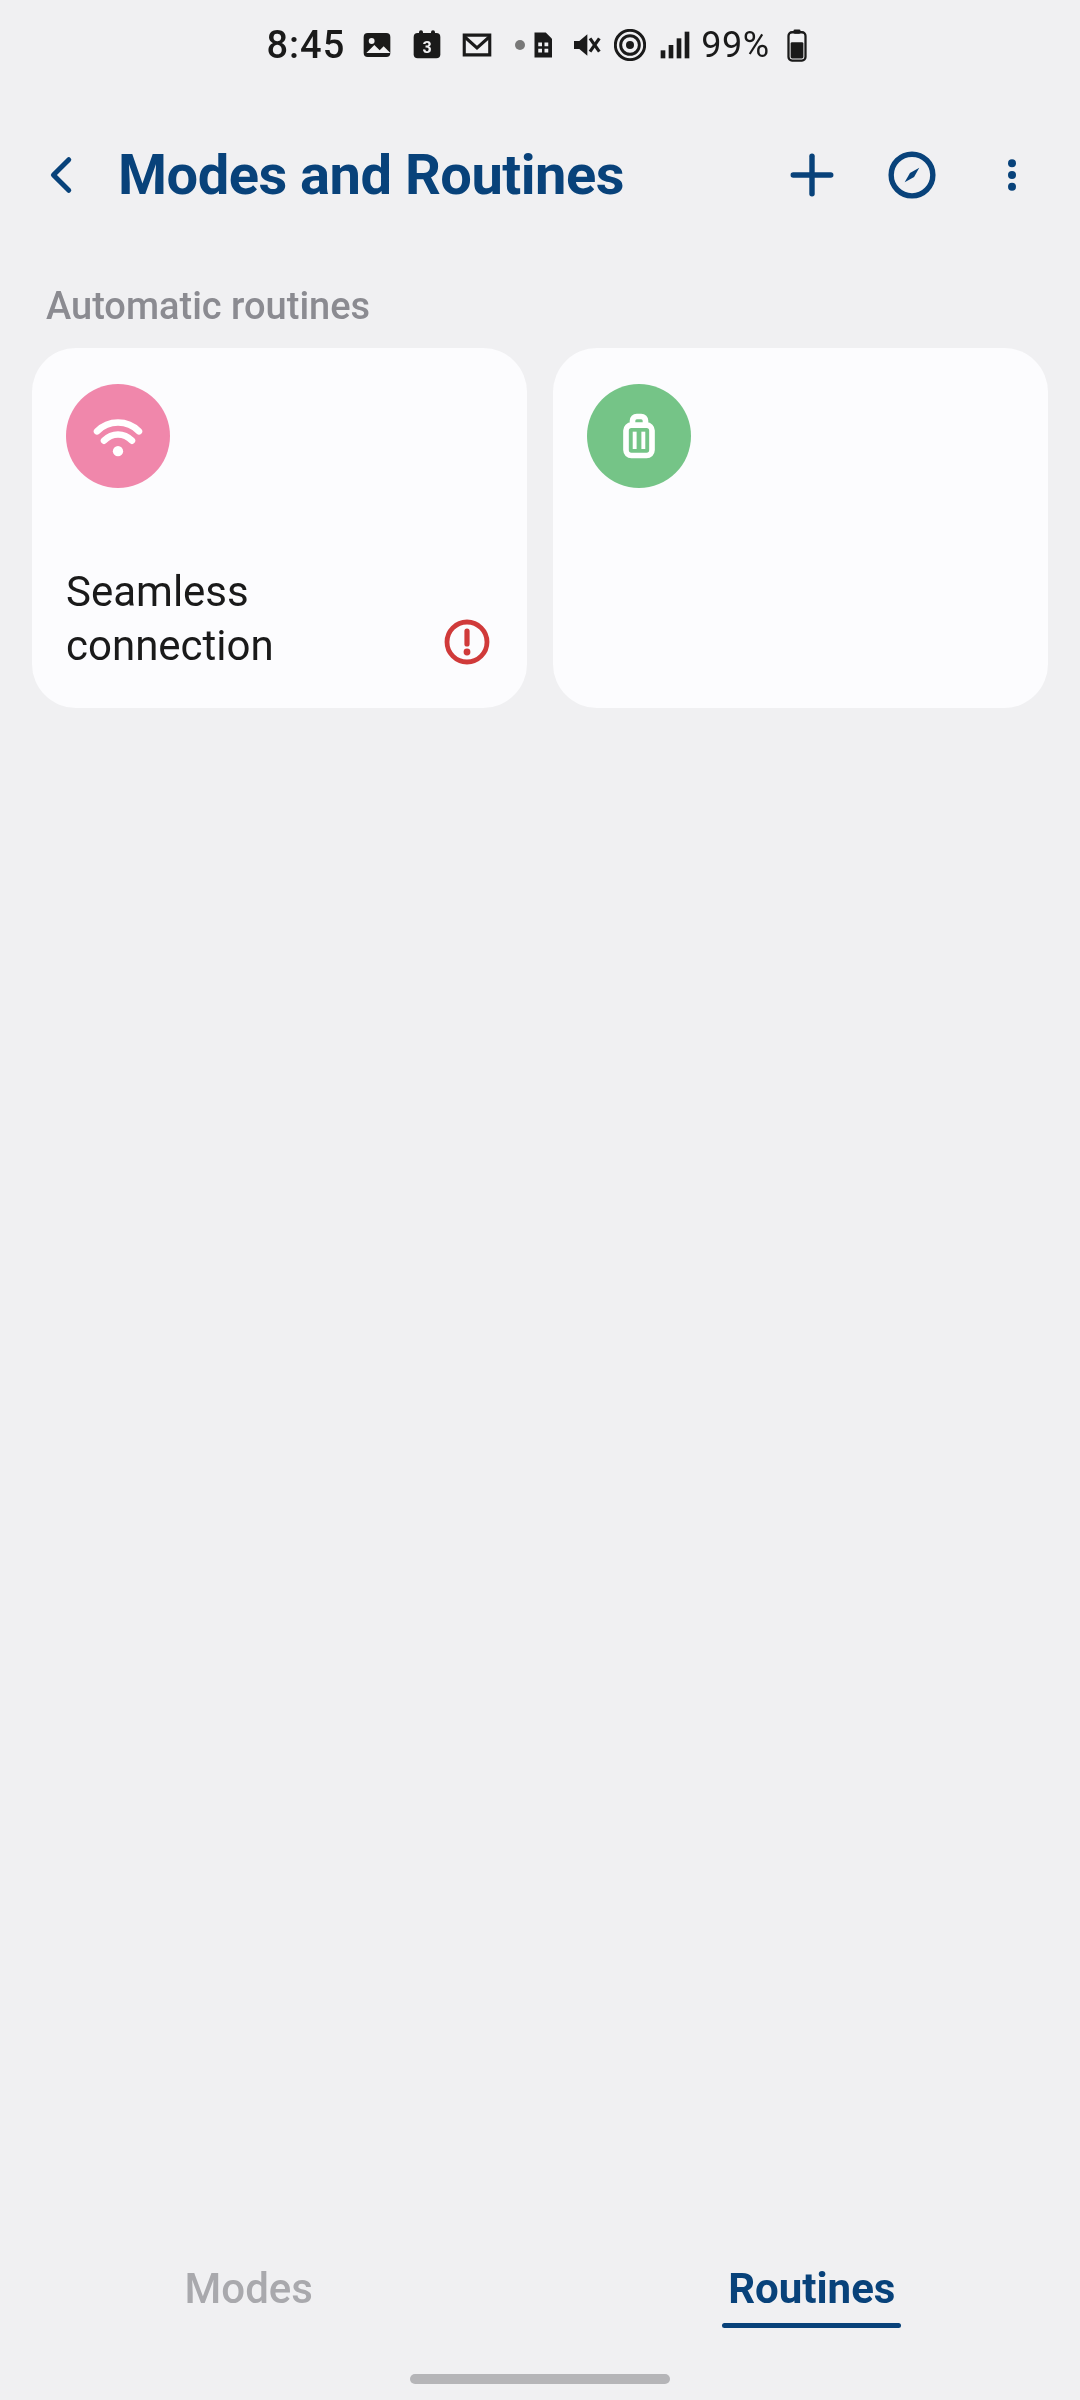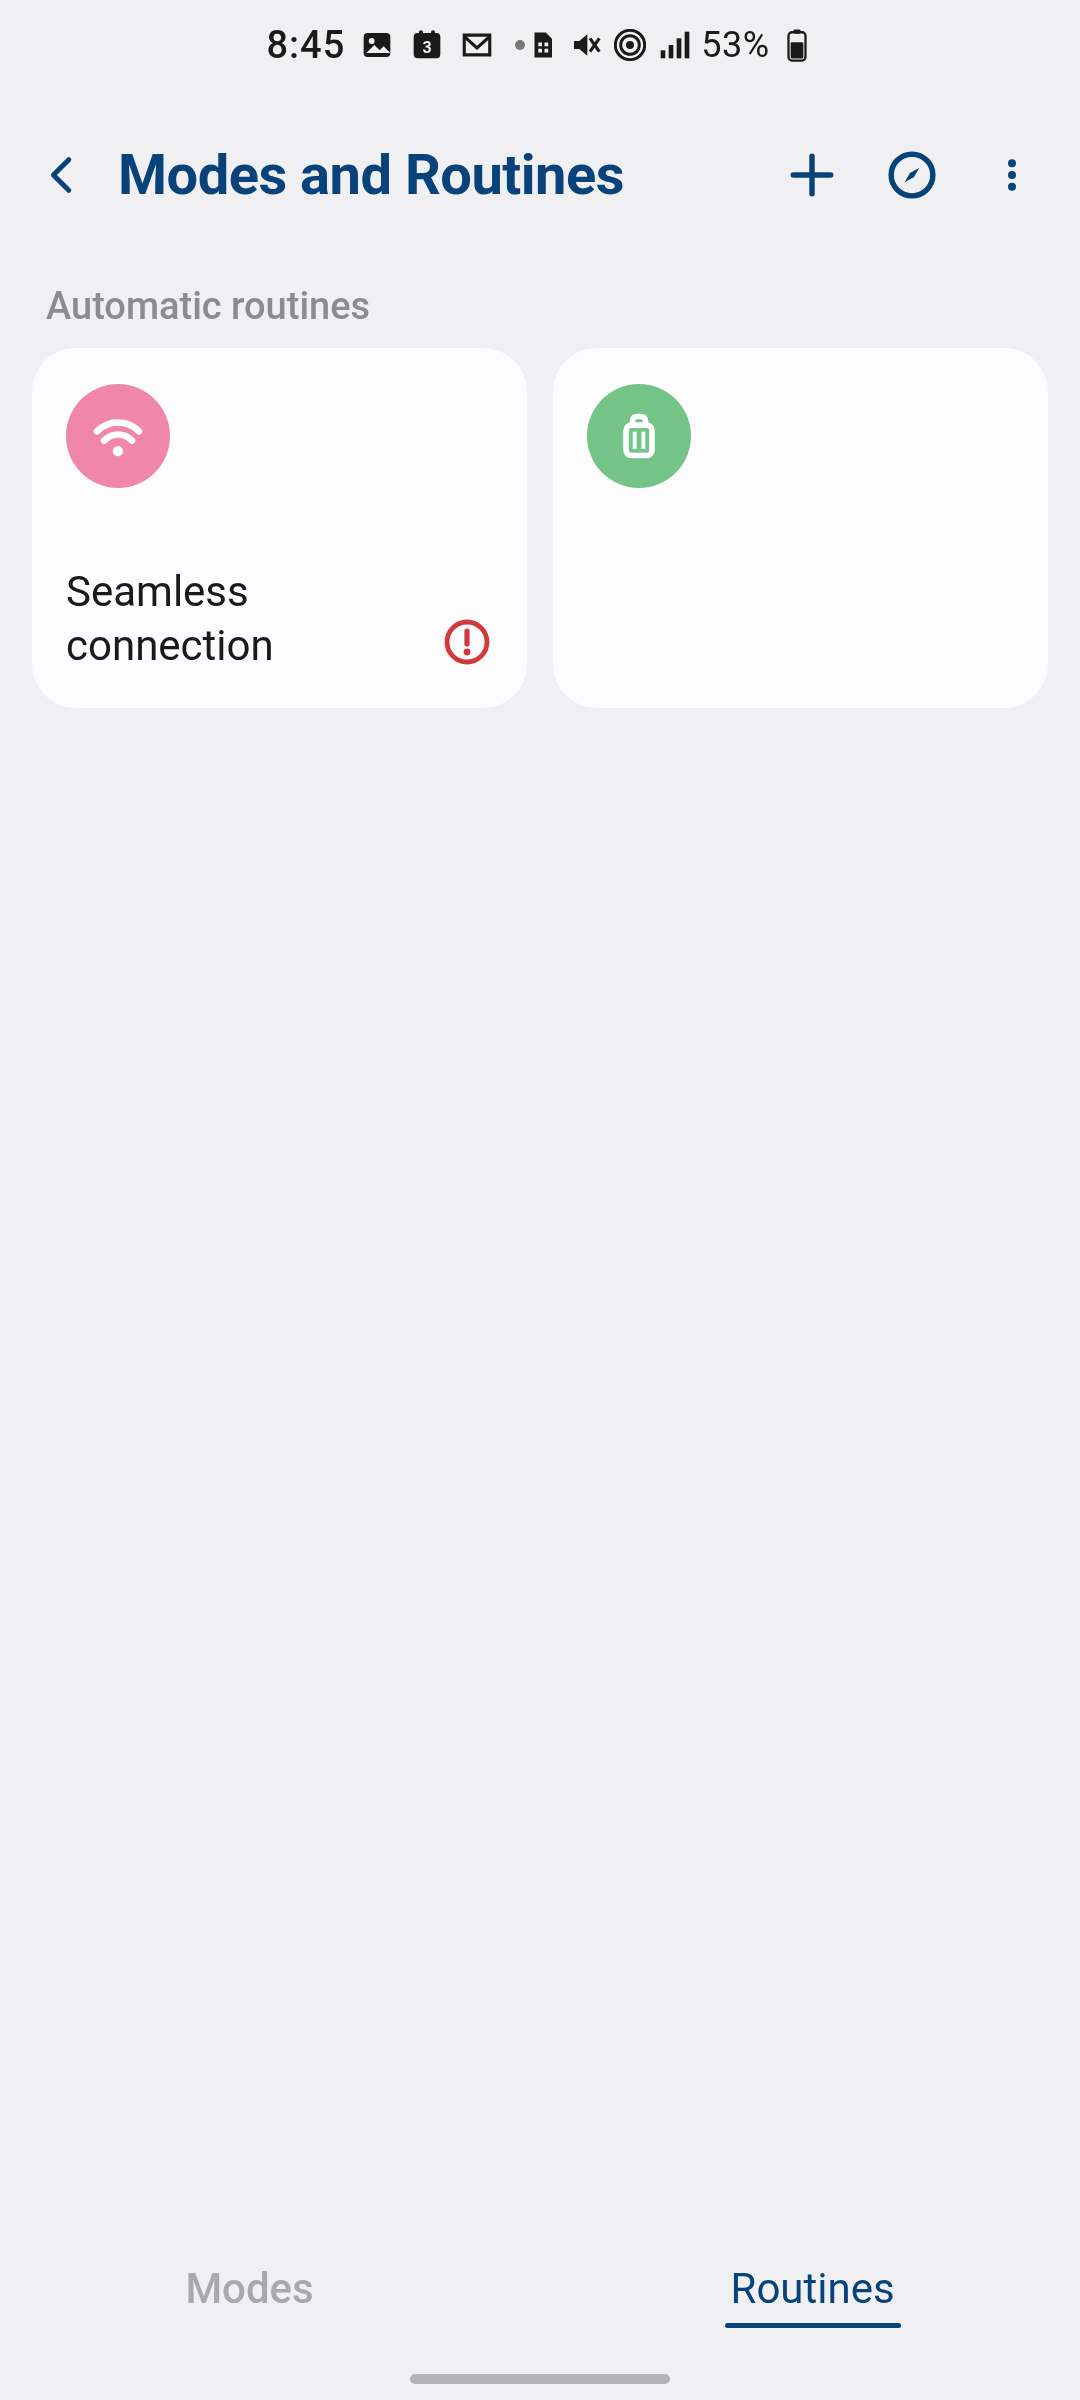--- a/index.html
+++ b/index.html
@@ -29,21 +29,21 @@
     .icon-pink { background:#f087ab; }
     .icon-green { background:#75c487; }
     .card .bottom { display:flex; align-items:flex-end; justify-content:space-between; gap:10px; }
     .card .label { color:#1a1a1a; font-size:42px; font-weight:400; line-height:1.3; flex:1; }
     .alert-dot { width:52px; height:52px; flex-shrink:0; display:flex; align-items:center; justify-content:center; margin-bottom:6px; }
 
     
     .bottomnav { position:absolute; bottom:52px; left:0; right:0; height:120px; display:flex; align-items:center; justify-content:space-around; }
     .tab { font-size:42px; font-weight:500; padding:14px 6px; position:relative; }
     .tab.inactive { color:#a9a9ad; }
-    .tab.active { color:#08427a; font-weight:400;margin-left:46px; }
+    .tab.active { color:#08427a; font-weight:700;margin-left:46px; }
     .tab.active::after { content:""; position:absolute; bottom:-1px; left:0; right:0; height:5px; background:#08427a; border-radius:3px; }
 
     
     .gesture { position:absolute; bottom:16px; left:50%; transform:translateX(-50%); width:260px; height:10px; background:#b5b5b8; border-radius:6px; }
   </style>
 </head>
 <body>
 
 <div class="statusbar">
   <div class="left">
@@ -96,21 +96,21 @@
         </svg>
     </span>
     <span class="sicon">
       <svg viewBox="0 0 24 24" width="32" height="32">
           <rect x="2" y="16" width="3.5" height="6" fill="#1a1a1a"></rect>
           <rect x="8" y="12" width="3.5" height="10" fill="#1a1a1a"></rect>
           <rect x="14" y="7" width="3.5" height="15" fill="#1a1a1a"></rect>
           <rect x="20" y="2" width="3.5" height="20" fill="#1a1a1a"></rect>
         </svg>
     </span>
-    <span class="battery-text">53%</span>
+    <span class="battery-text">99%</span>
     <span class="sicon">
       <svg viewBox="0 0 14 24" width="22" height="34">
           <rect x="1" y="3" width="12" height="20" rx="2.5" fill="none" stroke="#1a1a1a" stroke-width="1.6"></rect>
           <rect x="4.5" y="1" width="5" height="3" rx="1" fill="#1a1a1a"></rect>
           <rect x="2.5" y="10" width="9" height="11.5" rx="1" fill="#1a1a1a"></rect>
         </svg>
     </span>
   </div>
 </div>
 

